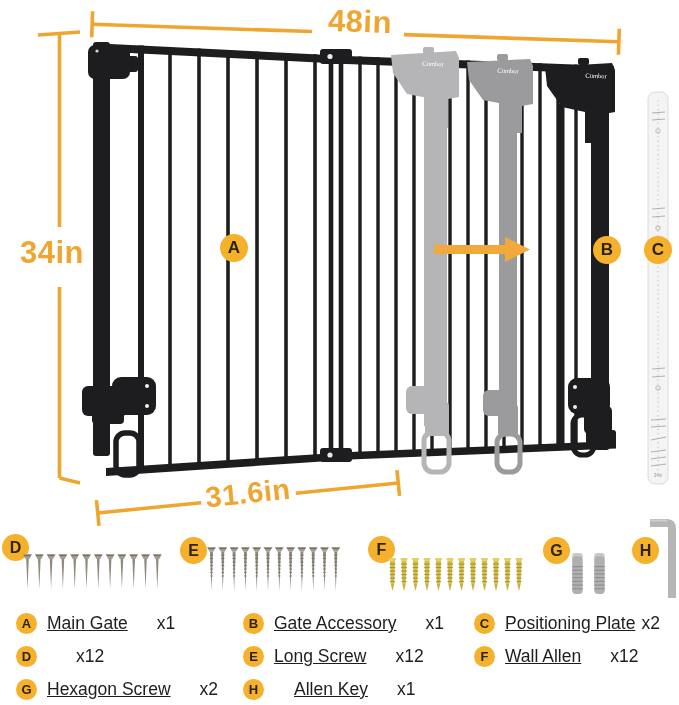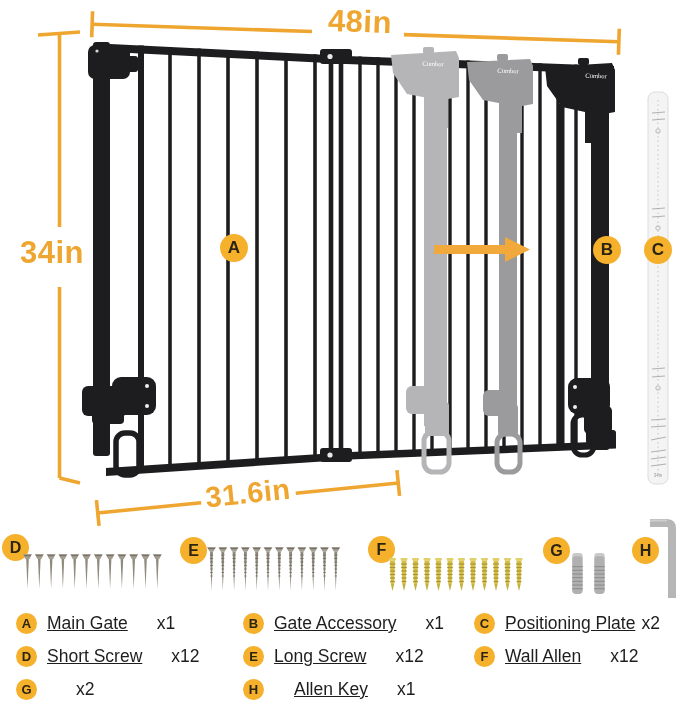--- a/index.html
+++ b/index.html
@@ -309,35 +309,35 @@
       <span class="lbl">Gate Accessory</span>
       <span class="count">x1</span>
     </div>
     <div class="legend-item">
       <span class="badge">C</span>
       <span class="lbl">Positioning Plate</span>
       <span class="count" style="margin-left:6px;">x2</span>
     </div>
     <div class="legend-item">
       <span class="badge">D</span>
-      <span class="lbl">Short Screw</span>
       <span class="count">x12</span>
     </div>
     <div class="legend-item">
       <span class="badge">E</span>
       <span class="lbl">Long Screw</span>
       <span class="count">x12</span>
     </div>
     <div class="legend-item">
       <span class="badge">F</span>
       <span class="lbl">Wall Allen</span>
       <span class="count">x12</span>
     </div>
     <div class="legend-item">
       <span class="badge">G</span>
+      <span class="lbl">Hexagon Screw</span>
       <span class="count">x2</span>
     </div>
     <div class="legend-item">
       <span class="badge">H</span>
       <span class="lbl" style="margin-left:20px;">Allen Key</span>
       <span class="count">x1</span>
     </div>
   </div>
 </div>
 

